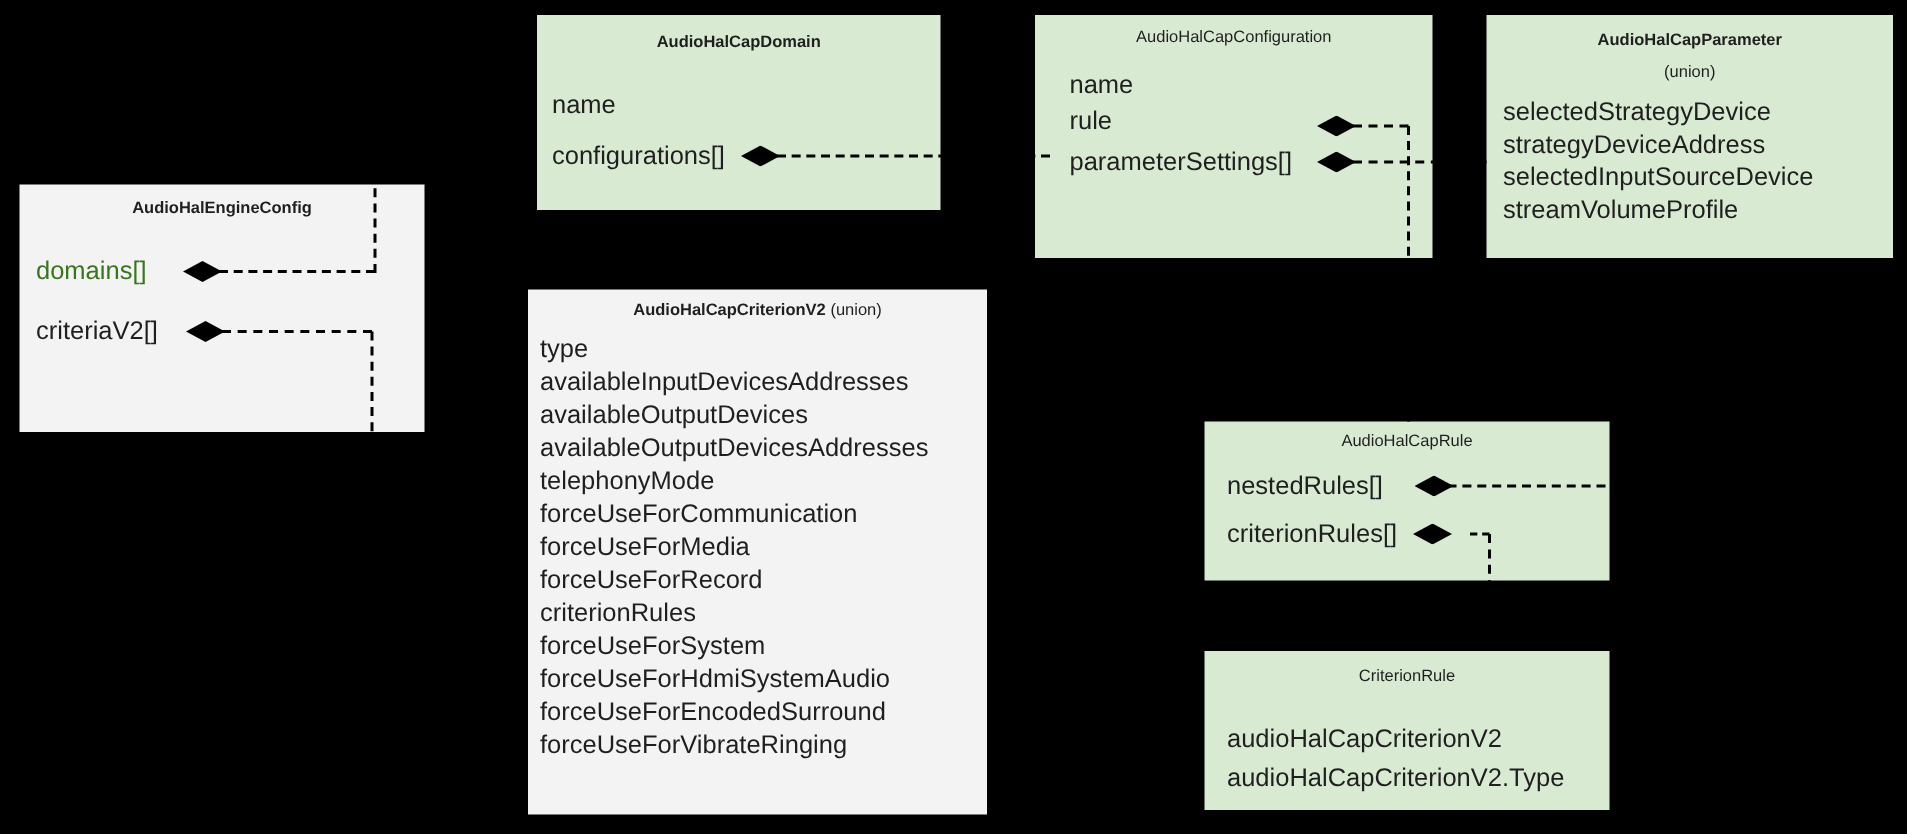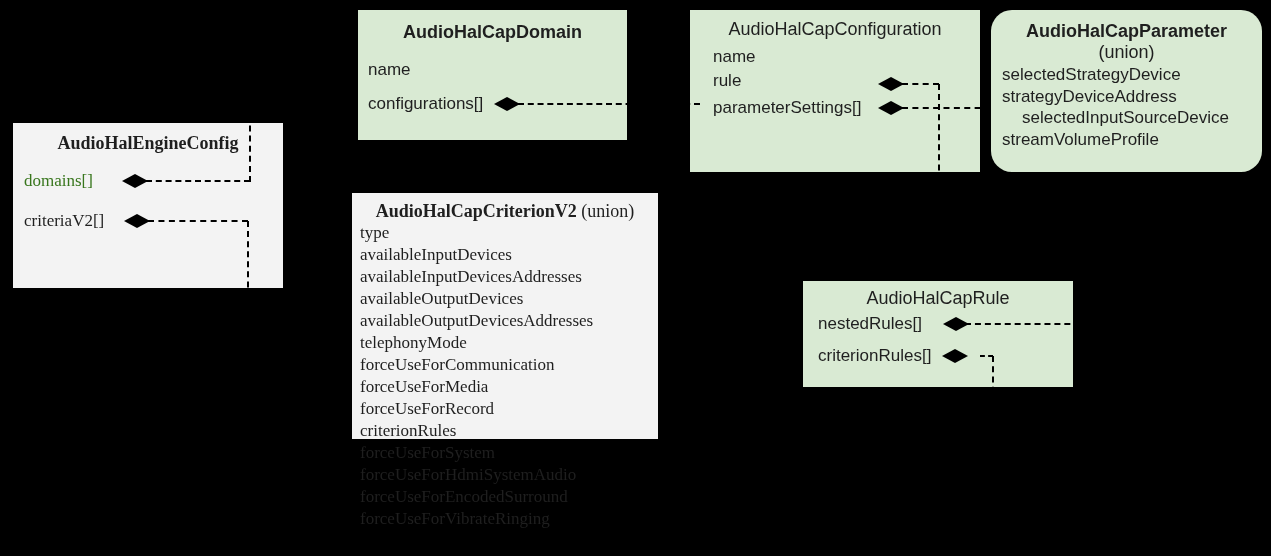--- a/index.html
+++ b/index.html
@@ -3,22 +3,22 @@
 <meta charset="utf-8">
 <style>
   html,body{margin:0;padding:0;background:#000;}
   #canvas{
     position:relative;width:1271px;height:556px;background:#000000;
     font-family:"Liberation Sans","DejaVu Sans",sans-serif;overflow:hidden;
     color:#1f1f1f;
   }
   .box{position:absolute;box-sizing:border-box;}
   .box.green{background:#d9ead3;}
-  .box.gray{background:#f3f3f3;font-family:Liberation Serif, serif;}
-  .title{position:absolute;left:0;width:100%;text-align:center;font-size:18px;white-space:nowrap;color:#1f1f1f;}
+  .box.gray{background:#f3f3f3;}
+  .title{position:absolute;left:0;width:100%;text-align:center;font-size:11px;white-space:nowrap;color:#1f1f1f;}
   .title .b{font-weight:bold;}
   .field{position:absolute;font-size:17px;white-space:nowrap;color:#1f1f1f;line-height:20px;}
   .fields-list{position:absolute;font-size:17px;line-height:22px;white-space:nowrap;color:#1f1f1f;}
   .green-text{color:#38761d;}
   .diamond{
     position:absolute;width:26px;height:14px;background:#000;z-index:3;
     clip-path:polygon(50% 0%,100% 50%,50% 100%,0% 50%);
   }
   .hline{position:absolute;border-top:2px dashed #000;height:0;z-index:2;}
   .vline{position:absolute;border-left:2px dashed #000;width:0;z-index:2;}
@@ -33,41 +33,40 @@
     <div class="field green-text" style="left:11px;top:48px;">domains[]</div>
     <div class="field" style="left:11px;top:88px;">criteriaV2[]</div>
   </div>
 
   <div class="box green" style="left:358px;top:10px;width:269px;height:130px;">
     <div class="title" style="top:12px;font-weight:bold;">AudioHalCapDomain</div>
     <div class="field" style="left:10px;top:50px;">name</div>
     <div class="field" style="left:10px;top:84px;">configurations[]</div>
   </div>
 
-  <div class="box green" style="left:690px;top:10px;width:290px;height:162px;">
+  <div class="box green" style="left:690px;top:10px;width:265px;height:162px;">
     <div class="title" style="top:9px;">AudioHalCapConfiguration</div>
     <div class="field" style="left:23px;top:37px;">name</div>
     <div class="field" style="left:23px;top:61px;">rule</div>
     <div class="field" style="left:23px;top:88px;">parameterSettings[]</div>
   </div>
 
-  <div class="box green" style="left:991px;top:10px;width:271px;height:162px;border-radius:21px;">
+  <div class="box green" style="left:991px;top:10px;width:271px;height:162px;">
     <div class="title" style="top:11px;font-weight:bold;">AudioHalCapParameter</div>
     <div class="title" style="top:32px;">(union)</div>
     <div class="field" style="left:11px;top:55px;">selectedStrategyDevice</div>
     <div class="field" style="left:11px;top:77px;">strategyDeviceAddress</div>
-    <div class="field" style="left:11px;top:98px;margin-left:20px;">selectedInputSourceDevice</div>
+    <div class="field" style="left:11px;top:98px;">selectedInputSourceDevice</div>
     <div class="field" style="left:11px;top:120px;">streamVolumeProfile</div>
   </div>
 
-  <div class="box gray" style="left:352px;top:193px;width:306px;height:246px;">
+  <div class="box gray" style="left:352px;top:193px;width:306px;height:350px;">
     <div class="title" style="top:8px;"><span class="b">AudioHalCapCriterionV2</span><span> (union)</span></div>
     <div class="fields-list" style="left:8px;top:29px;">
       <div>type</div>
-      <div>availableInputDevices</div>
       <div>availableInputDevicesAddresses</div>
       <div>availableOutputDevices</div>
       <div>availableOutputDevicesAddresses</div>
       <div>telephonyMode</div>
       <div>forceUseForCommunication</div>
       <div>forceUseForMedia</div>
       <div>forceUseForRecord</div>
       <div>criterionRules</div>
       <div>forceUseForSystem</div>
       <div>forceUseForHdmiSystemAudio</div>
@@ -75,20 +74,25 @@
       <div>forceUseForVibrateRinging</div>
     </div>
   </div>
 
   <div class="box green" style="left:803px;top:281px;width:270px;height:106px;">
     <div class="title" style="top:7px;text-align:center;">AudioHalCapRule</div>
     <div class="field" style="left:15px;top:33px;">nestedRules[]</div>
     <div class="field" style="left:15px;top:65px;">criterionRules[]</div>
   </div>
 
+  <div class="box green" style="left:803px;top:434px;width:270px;height:106px;">
+    <div class="title" style="top:11px;">CriterionRule</div>
+    <div class="field" style="left:15px;top:49px;">audioHalCapCriterionV2</div>
+    <div class="field" style="left:15px;top:75px;">audioHalCapCriterionV2.Type</div>
+  </div>
 
   <div class="hline" style="left:146px;top:180px;width:104px;"></div>
   <div class="vline" style="left:249px;top:75px;height:107px;"></div>
   <div class="hline" style="left:250px;top:74px;width:108px;"></div>
 
   <div class="hline" style="left:148px;top:220px;width:100px;"></div>
   <div class="vline" style="left:247px;top:221px;height:147px;"></div>
   <div class="hline" style="left:248px;top:367px;width:104px;"></div>
 
   <div class="hline" style="left:518px;top:103px;width:182px;"></div>

